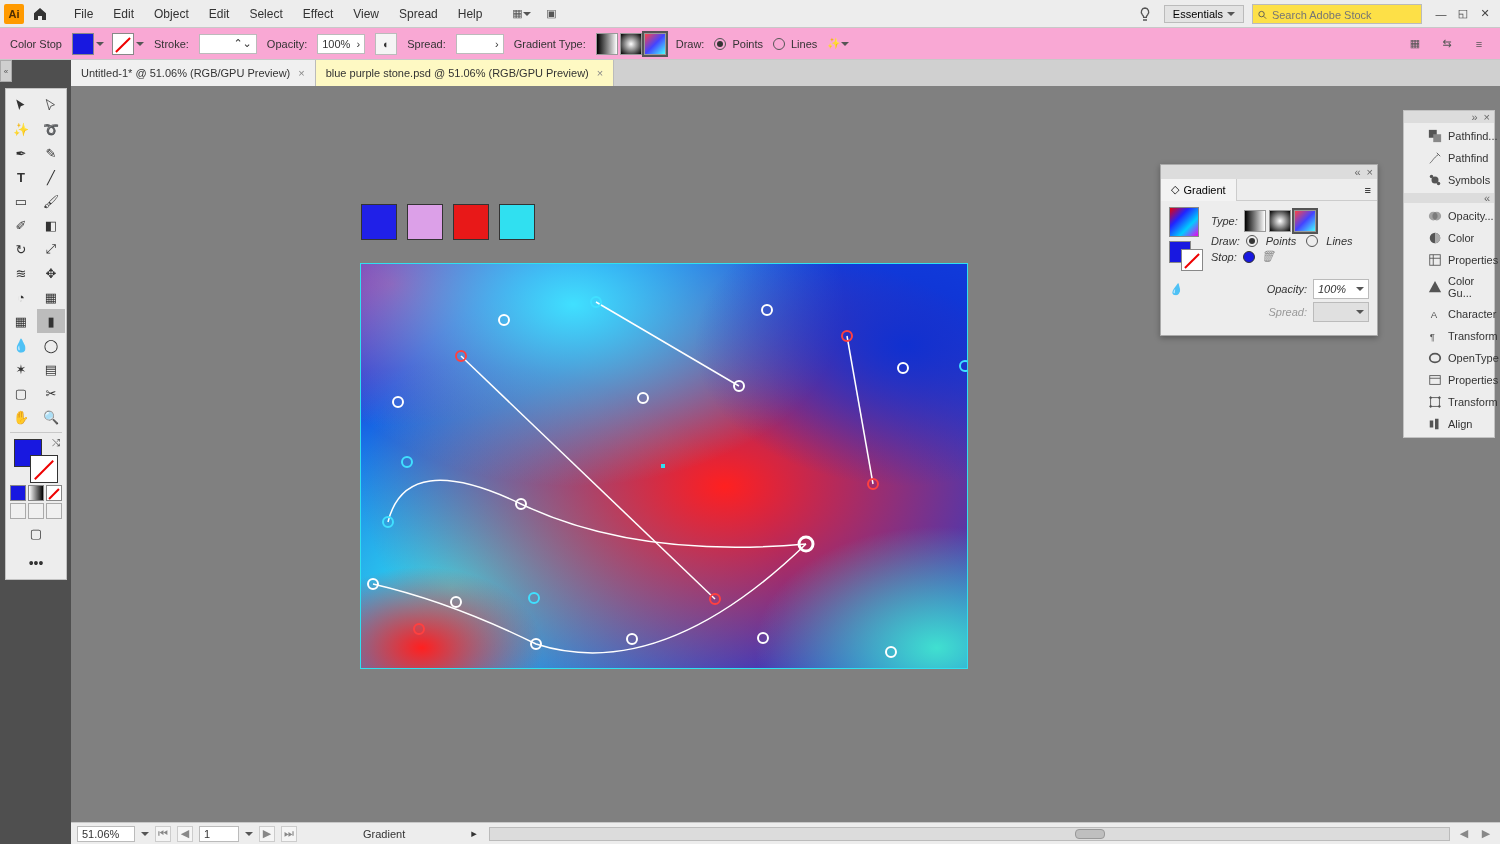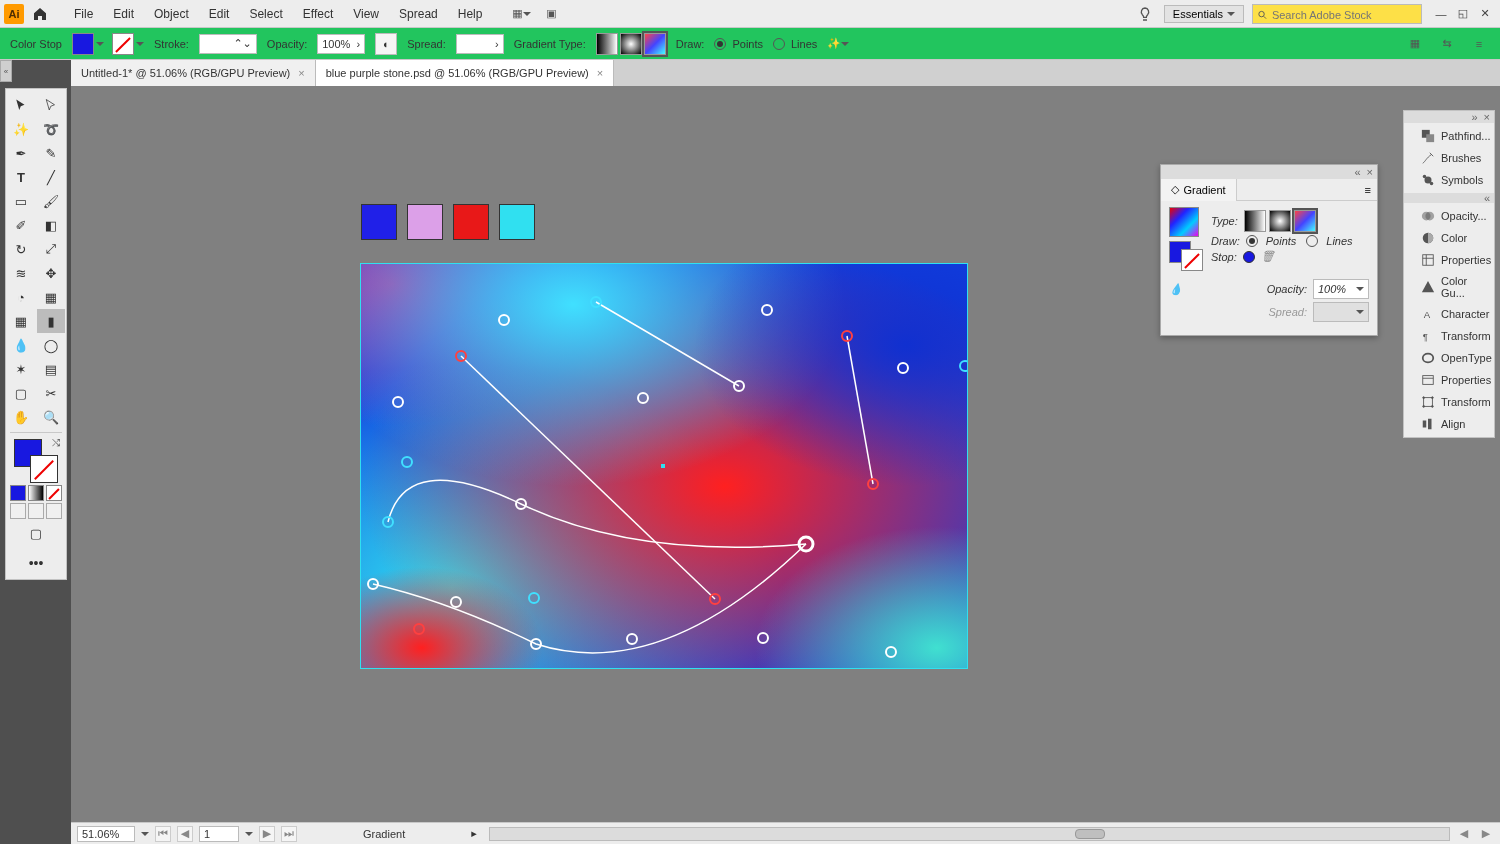--- a/index.html
+++ b/index.html
@@ -11,42 +11,42 @@
 .home-icon { width:24px; height:24px; display:flex; align-items:center; justify-content:center; color:#333; margin-right:12px;}
 .menu-item { padding:0 10px; color:#333; font-size:12px; cursor:default; height:28px; display:flex; align-items:center;}
 .menubar-right{margin-left:auto; display:flex; align-items:center; gap:8px;}
 .workspace-sel{background:#e3e3e3; border:1px solid #bbb; padding:2px 8px; display:flex; align-items:center; gap:4px;}
 .search-box{display:flex; align-items:flex-start; background:#fde047; border:1px solid #bbb; width:170px; height:20px; padding:4px 4px; gap:4px;}
 .search-box input{border:none; outline:none; font-size:11px; width:100%; background:transparent;}
 .win-btns{display:flex; gap:0px;}
 .wbtn{width:22px; height:18px; display:flex; align-items:center; justify-content:center; color:#444;}
 
 
-#controlbar{position:absolute; left:0; top:28px; right:0; height:32px; background:#22c55e; border-bottom:1px solid #c8c8c8; display:flex; align-items:center; padding:0 10px; gap:10px; font-size:11px; color:#333;}
+#controlbar{position:absolute; left:0; top:28px; right:0; height:32px; background:#f9a8d4; border-bottom:1px solid #c8c8c8; display:flex; align-items:center; padding:0 10px; gap:10px; font-size:11px; color:#333;}
 .swatch{width:22px; height:22px; border:1px solid #888; position:relative;}
 .swatch.blue{background:#1818e0;}
 .swatch.none{background:#fff;}
 .swatch.none::after{content:""; position:absolute; left:0; right:0; top:50%; border-top:2px solid #e00; transform:rotate(-45deg);}
 .sel-box{width:58px; height:20px; border:1px solid #bbb; background:#fff; display:flex; align-items:center; justify-content:space-between; padding:0 4px;}
 .mini-btn{width:22px;height:22px;border:1px solid #bbb;background:#f5f5f5; display:flex; align-items:center; justify-content:center;}
 .grad-type{display:flex;gap:2px;}
 .grad-type .gt{width:22px;height:22px;border:1px solid #999;}
 .gt.linear{background:linear-gradient(90deg,#000,#fff);}
 .gt.radial{background:radial-gradient(circle,#fff,#000);}
 .gt.free{background:linear-gradient(135deg,#f44,#44f,#4ff);}
 .gt.active{outline:2px solid #555;}
 .radio{width:12px;height:12px;border:1px solid #555;border-radius:50%;display:inline-block;margin-right:2px;position:relative;}
 .radio.on::after{content:"";position:absolute;inset:2px;background:#333;border-radius:50%;}
 .ctrl-spacer{flex:1;}
 .icon-btn{width:22px;height:22px;display:flex;align-items:center;justify-content:center;color:#555;}
 
 
 #dock-left-collapsed{position:absolute; left:0; top:60px; width:12px; height:22px; background:#cfcfcf; border:1px solid #aaa; display:flex; align-items:center; justify-content:center; font-size:8px; color:#555;}
 #tabbar{position:absolute; left:71px; top:60px; right:0; height:26px; background:#d0d0d0; display:flex; align-items:flex-end;}
-.doc-tab{height:26px; background:#ffffff; border-right:1px solid #bbb; display:flex; align-items:center; padding:0 10px; gap:8px; font-size:11px; color:#333;}
+.doc-tab{height:26px; background:#fef9c3; border-right:1px solid #bbb; display:flex; align-items:center; padding:0 10px; gap:8px; font-size:11px; color:#333;}
 .doc-tab.active{background:#f0f0f0;}
 .tab-x{color:#888;}
 
 
 #toolbox{position:absolute; left:5px; top:88px; width:62px; background:#ededed; border:1px solid #c2c2c2; padding:4px 0 8px 0;}
 .tool-row{display:flex;}
 .tool{width:28px;height:24px;display:flex;align-items:center;justify-content:center;color:#333;font-size:13px; margin:0 1px;}
 .tool.active{background:#bcbcbc;}
 .tool svg{width:15px;height:15px;}
 .tb-sep{height:1px;background:#c8c8c8;margin:3px 4px;}
@@ -91,21 +91,21 @@
 .gp-type{display:flex;gap:3px;}
 .gp-type .gt{width:22px;height:22px;}
 .blue-dot{width:12px;height:12px;border-radius:50%;background:#1818e0;border:1px solid #333;}
 .trash{color:#888;}
 .eyedrop{color:#333;}
 
 
 #right-dock{position:absolute; right:5px; top:110px; width:92px; background:#ededed; border:1px solid #c2c2c2;}
 .rd-header{height:12px;background:#dcdcdc;display:flex;justify-content:flex-end;align-items:center;padding:0 4px;gap:6px;font-size:9px;color:#666;}
 .rd-group{padding:2px 0;}
-.rd-item{display:flex;align-items:center;gap:6px;padding:4px 17px;color:#333;font-size:11px;}
+.rd-item{display:flex;align-items:center;gap:6px;padding:4px 24px;color:#333;font-size:11px;}
 .rd-item svg{width:14px;height:14px;flex-shrink:0;}
 .rd-sep{height:10px;background:#dcdcdc;display:flex;justify-content:flex-end;align-items:center;padding:0 4px;font-size:9px;color:#666;}
 
 
 #statusbar{position:absolute;left:71px;right:0;bottom:0;height:22px;background:#ededed;border-top:1px solid #c8c8c8;display:flex;align-items:center;padding:0 6px;gap:6px;font-size:11px;color:#333;}
 .sb-sel{width:58px;border:1px solid #bbb;background:#fff;padding:1px 4px;}
 .nav-btn{width:16px;height:16px;display:flex;align-items:center;justify-content:center;color:#888;border:1px solid #ccc;background:#f5f5f5;}
 .sb-scroll{flex:1;height:14px;background:#dcdcdc;border:1px solid #bbb;margin-left:6px;position:relative;}
 .sb-scroll-thumb{position:absolute;left:61%;top:1px;height:10px;width:30px;background:#bfbfbf;border:1px solid #999;border-radius:4px;}
 
@@ -465,21 +465,21 @@
         <svg viewBox="0 0 16 16" fill="#555">
           <rect x="1" y="1" width="9" height="9"></rect>
           <rect x="6" y="6" width="9" height="9" fill="#888"></rect>
         </svg>
         <span>Pathfind...</span>
       </div>
     <div class="rd-item">
         <svg viewBox="0 0 16 16" fill="none" stroke="#555">
           <path d="M2 14c3-2 4-6 10-10M10 2l4 4"></path>
         </svg>
-        <span>Brushes</span>
+        <span>Pathfind</span>
       </div>
     <div class="rd-item">
         <svg viewBox="0 0 16 16" fill="#555">
           <path d="M4 8a4 4 0 118 0 4 4 0 01-8 0z"></path>
           <circle cx="4" cy="4" r="2"></circle>
           <circle cx="12" cy="12" r="2"></circle>
         </svg>
         <span>Symbols</span>
       </div>
   </div>

